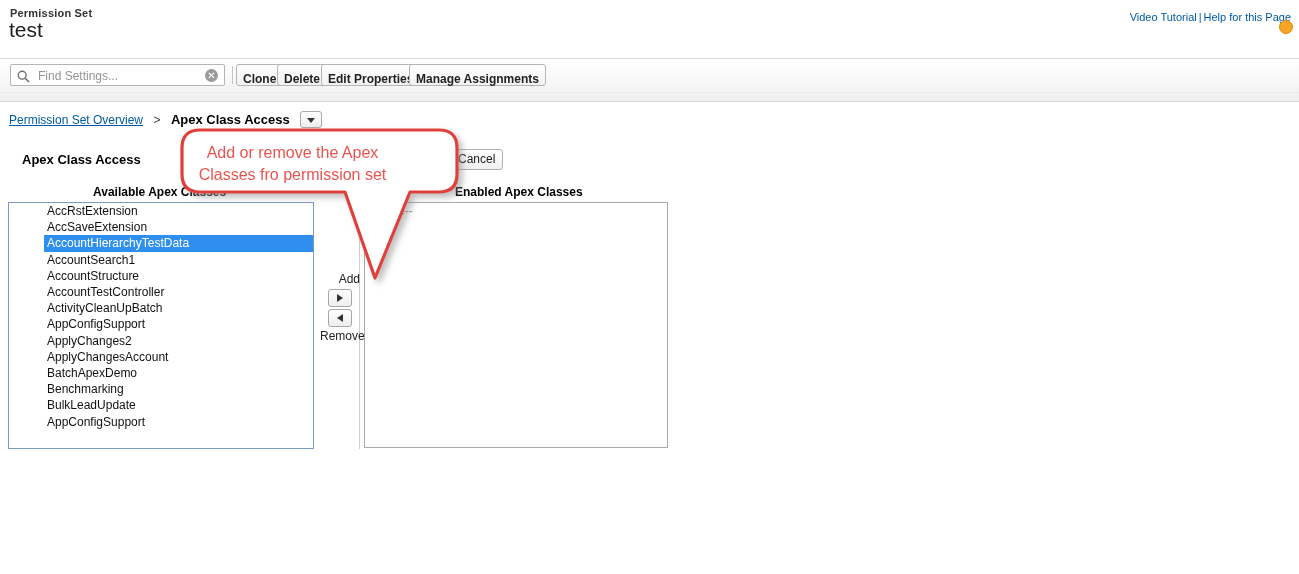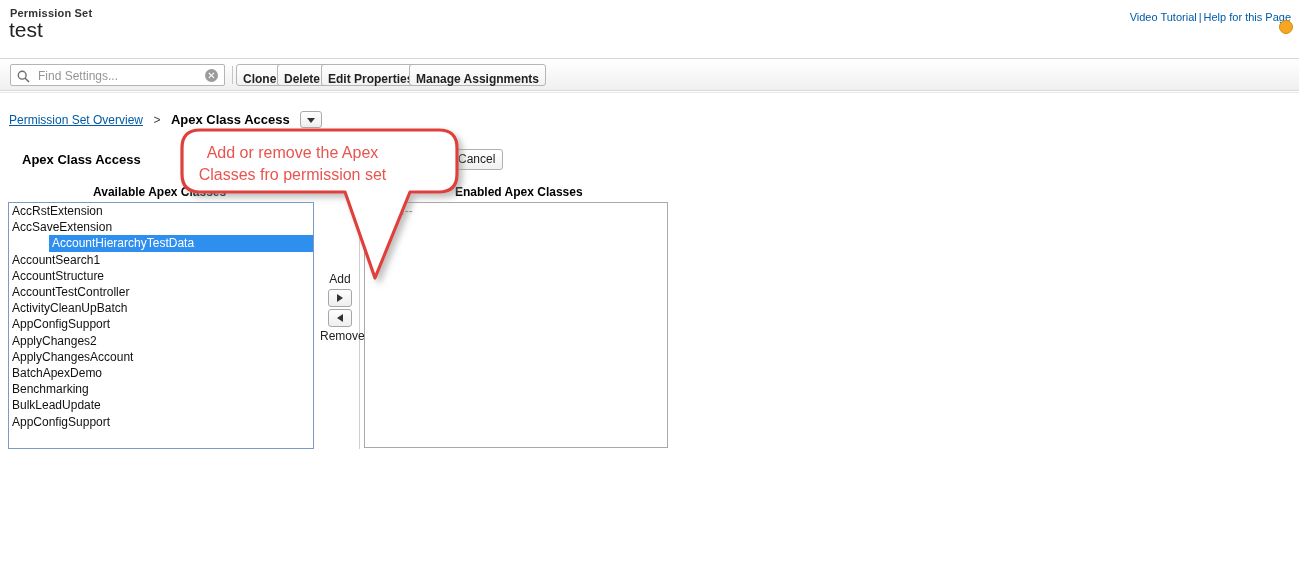--- a/index.html
+++ b/index.html
@@ -28,21 +28,21 @@
   .hdr-links a { color:#015ba7; text-decoration:none; }
   .hdr-links .sep { color:#015ba7; padding:0 2px; }
   .help-orb {
     position:absolute; right:-2px; top:9px;
     width:14px; height:14px; border-radius:50%;
     background:#f6a623; border:1px solid #d88c0d;
   }
 
   
   .toolbar {
-    position:absolute; left:0; top:58px; width:1299px; height:33px;
+    position:absolute; left:0; top:58px; width:1299px; height:44px;
     background:linear-gradient(to bottom,#ffffff 0%,#f7f7f7 55%,#efefef 100%);
     border-top:1px solid #d8d8d8;
     border-bottom:1px solid #d8d8d8;
   }
   .toolbar-bottom-line{
     position:absolute; left:0; top:92px; width:1299px; height:1px; background:#e8e8e8;
   }
   .search-box {
     position:absolute; left:10px; top:5px; width:215px; height:22px;
     background:#fff; border:1px solid #b5b5b5; border-radius:2px;
@@ -107,31 +107,31 @@
   }
 
   .col-label {
     position:absolute; font-size:12px; font-weight:bold; color:#000;
   }
 
   
   .listbox {
     position:absolute; background:#fff; overflow:hidden;
   }
-  .listbox.avail { left:8px; top:202px; width:306px; height:247px; border:1px solid #7a9bc4; }
+  .listbox.avail { left:8px; top:202px; width:306px; height:247px; border:1px solid #7a9bc4;padding-left:35px; }
   .listbox.enabled { left:364px; top:202px; width:304px; height:246px; border:1px solid #a9a9a9; }
   .list-item {
     font-size:12px; color:#111; line-height:16.2px; padding:0 3px;
     white-space:nowrap; font-family:"Liberation Sans", sans-serif;
   }
-  .list-item.selected { background:#2f8fef; color:#ffffff;margin-left:40px; }
+  .list-item.selected { background:#2f8fef; color:#ffffff; }
   .list-item.none { color:#8a8a8a; }
 
   
-  .mid { position:absolute; left:320px; top:272px; width:40px; text-align:center; }
+  .mid { position:absolute; left:320px; top:272px; width:40px; text-align:right; }
   .mid-label { font-size:12px; color:#222; line-height:15px; }
   .mid-btn {
     width:24px; height:18px; margin:2px auto;
     background:linear-gradient(to bottom,#ffffff 0%,#eeeeee 100%);
     border:1px solid #a7a7a7; border-radius:3px; cursor:pointer; position:relative;
   }
   .mid-btn .tri-r {
     position:absolute; left:50%; top:50%; margin-left:-3px; margin-top:-4px;
     width:0;height:0;border-top:4px solid transparent;border-bottom:4px solid transparent;
     border-left:6px solid #333;

